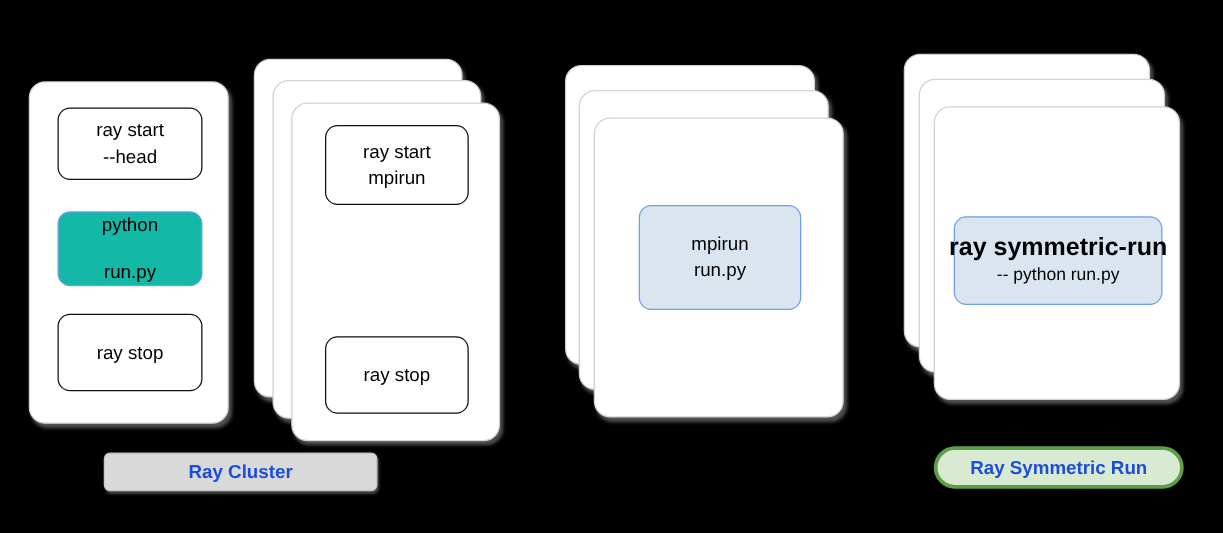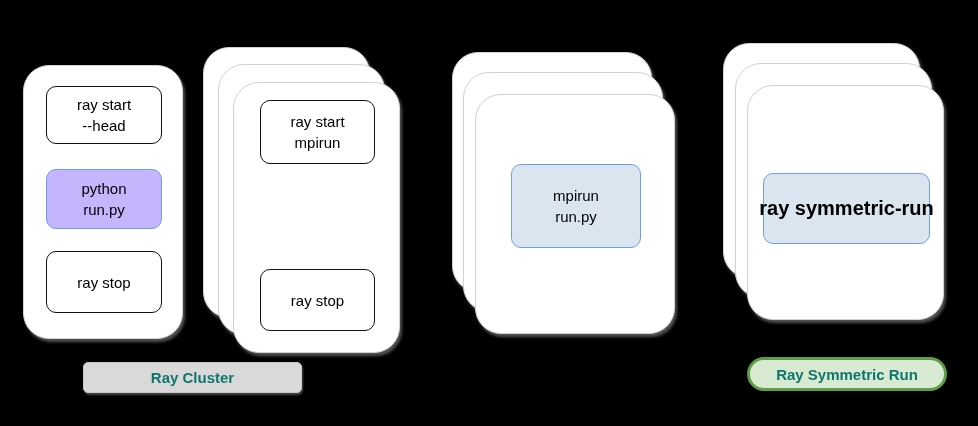--- a/index.html
+++ b/index.html
@@ -13,21 +13,21 @@
     width: 978px;
     height: 426px;
     background: #000000;
     overflow: hidden;
   }
   
   .card {
     position: absolute;
     background: #ffffff;
     border: 1px solid #d2d2d2;
-    border-radius: 26px;
+    border-radius: 13px;
     box-shadow: 2px 3px 3px rgba(150,150,150,0.55);
     box-sizing: border-box;
   }
   .card.single { left: 23px; top: 65px; width: 160px; height: 274px; }
 
   .stack .card { width: 167px; height: 271px; }
   .stack-workers .card.back  { left: 203px; top: 47px; z-index: 1; }
   .stack-workers .card.mid   { left: 218px; top: 64px; z-index: 2; }
   .stack-workers .card.front { left: 233px; top: 82px; z-index: 3; }
 
@@ -51,22 +51,23 @@
     display: flex;
     flex-direction: column;
     align-items: center;
     justify-content: center;
     text-align: center;
     font-size: 15px;
     line-height: 21px;
     color: #000000;
   }
   .cmd-box.blue {
-    background: #c4b5fd;
+    background: #14b8a6;
     border: 1.6px solid #6d9eeb;
+    justify-content: space-between;
   }
   .cmd-box.blue-gray {
     background: #dbe5f0;
     border: 1.6px solid #6d9eeb;
   }
   .cmd-line { display: block; white-space: nowrap; }
 
   
   .box-head   { left: 22px; top: 20px;  width: 116px; height: 58px; }
   .box-python { left: 22px; top: 103px; width: 116px; height: 60px; }
@@ -86,21 +87,21 @@
 
   
   .group-label {
     position: absolute;
     box-sizing: border-box;
     display: flex;
     align-items: center;
     justify-content: center;
     font-weight: bold;
     font-size: 15px;
-    color: #0f766e;
+    color: #1d4ed8;
     border-radius: 5px;
   }
   .group-label.gray {
     background: #d9d9d9;
     border: 1px solid #c6c6c6;
     box-shadow: 1px 2px 2px rgba(140,140,140,0.5);
   }
   .group-label.green {
     background: #d9ead3;
     border: 3px solid #5f9e48;
@@ -153,20 +154,21 @@
       </div>
     </div>
   </div>
 
   <div class="stack stack-sym">
     <div class="card back"></div>
     <div class="card mid"></div>
     <div class="card front">
       <div class="cmd-box blue-gray box-symrun">
         <span class="cmd-line first">ray symmetric-run</span>
+        <span class="cmd-line second">-- python run.py</span>
       </div>
     </div>
   </div>
 
   <div class="group-label gray label-ray-cluster">Ray Cluster</div>
   <div class="group-label green label-symmetric">Ray Symmetric Run</div>
 
 </div>
 
 </body></html>

